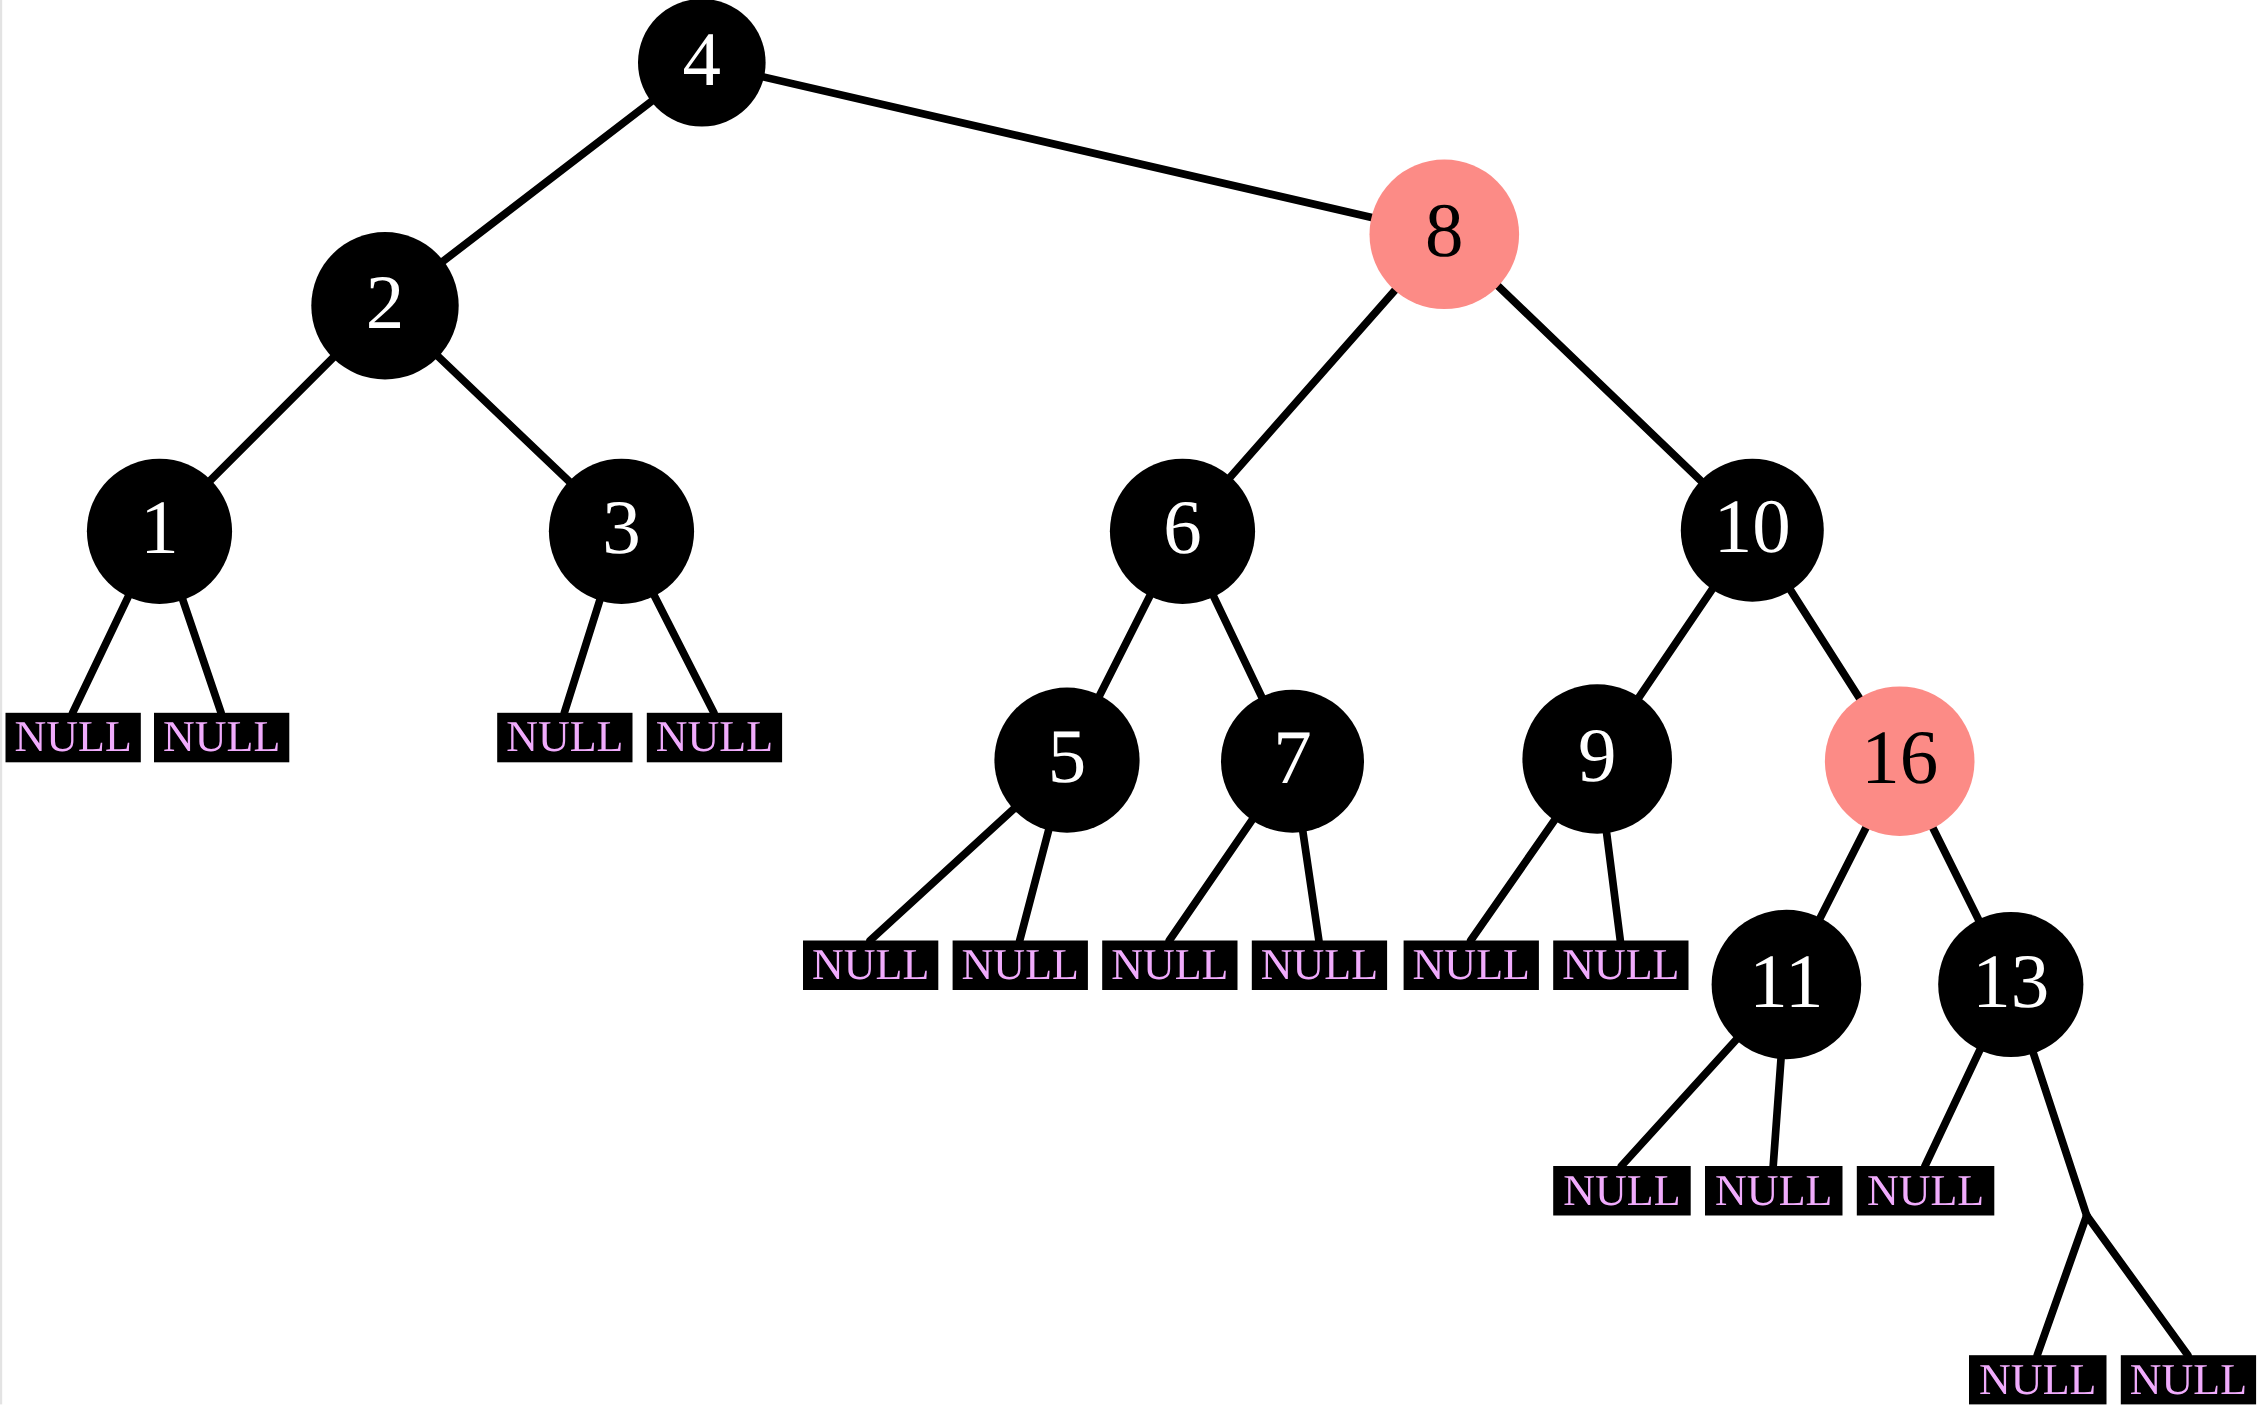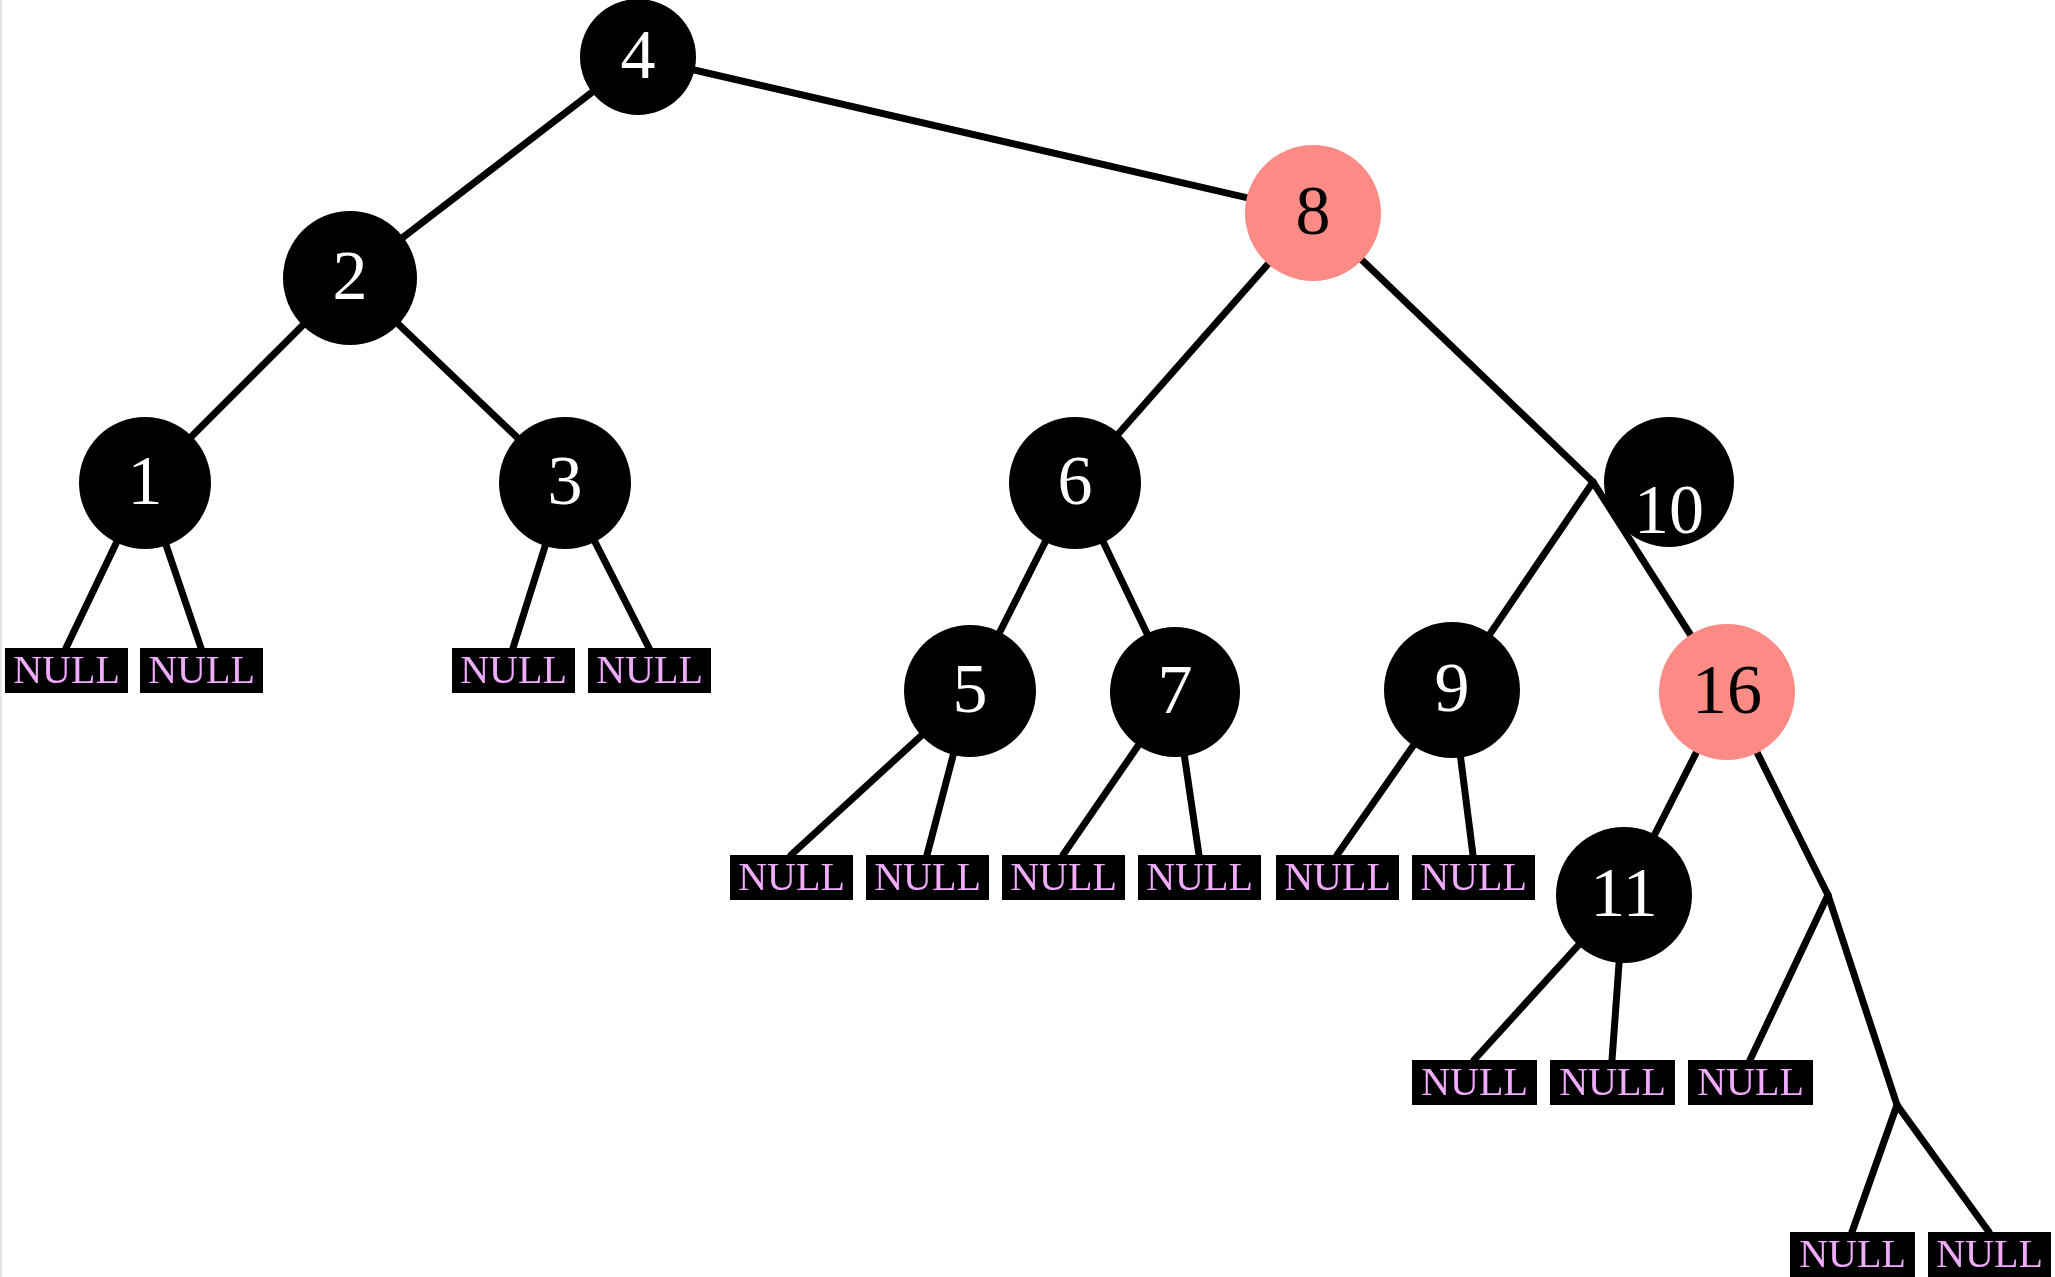--- a/index.html
+++ b/index.html
@@ -128,38 +128,41 @@
       </div>
       <div class="tree-node black-node" style="left: 79px; top: 417px; width: 132px; height: 132px;">
         <span class="node-label">1</span>
       </div>
       <div class="tree-node black-node" style="left: 499px; top: 417px; width: 132px; height: 132px;">
         <span class="node-label">3</span>
       </div>
       <div class="tree-node black-node" style="left: 1009px; top: 417px; width: 132px; height: 132px;">
         <span class="node-label">6</span>
       </div>
-      <div class="tree-node black-node" style="left: 1604px; top: 417px; width: 130px; height: 130px; align-items: flex-end;">
+      <div class="tree-node black-node" style="left: 1528px; top: 417px; width: 130px; height: 130px;">
         <span class="node-label">10</span>
       </div>
       <div class="tree-node black-node" style="left: 904px; top: 625px; width: 132px; height: 132px;">
         <span class="node-label">5</span>
       </div>
       <div class="tree-node black-node" style="left: 1110px; top: 627px; width: 130px; height: 130px;">
         <span class="node-label">7</span>
       </div>
       <div class="tree-node black-node" style="left: 1384px; top: 622px; width: 136px; height: 136px;">
         <span class="node-label">9</span>
       </div>
       <div class="tree-node red-node" style="left: 1659px; top: 624px; width: 136px; height: 136px;">
         <span class="node-label">16</span>
       </div>
       <div class="tree-node black-node" style="left: 1556px; top: 827px; width: 136px; height: 136px;">
         <span class="node-label">11</span>
       </div>
+      <div class="tree-node black-node" style="left: 1762px; top: 829px; width: 132px; height: 132px;">
+        <span class="node-label">13</span>
+      </div>
       <div class="null-leaf" style="left: 5px; top: 648px; width: 123px; height: 45px;">
         <span class="null-label">NULL</span>
       </div>
       <div class="null-leaf" style="left: 140px; top: 648px; width: 123px; height: 45px;">
         <span class="null-label">NULL</span>
       </div>
       <div class="null-leaf" style="left: 452px; top: 648px; width: 123px; height: 45px;">
         <span class="null-label">NULL</span>
       </div>
       <div class="null-leaf" style="left: 588px; top: 648px; width: 123px; height: 45px;">

